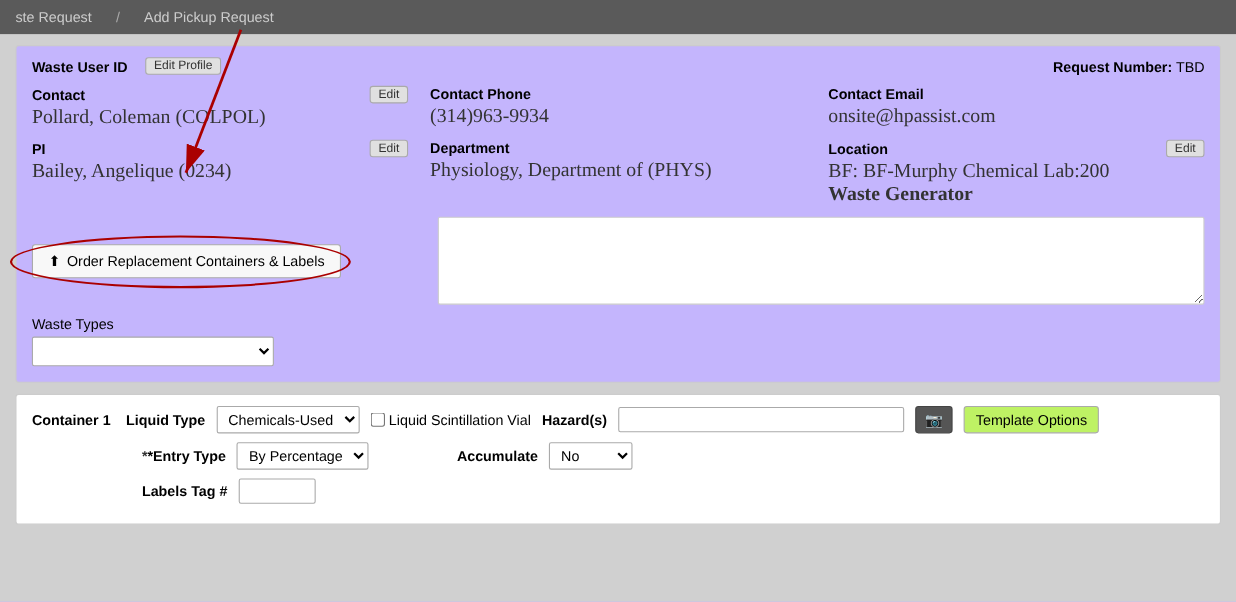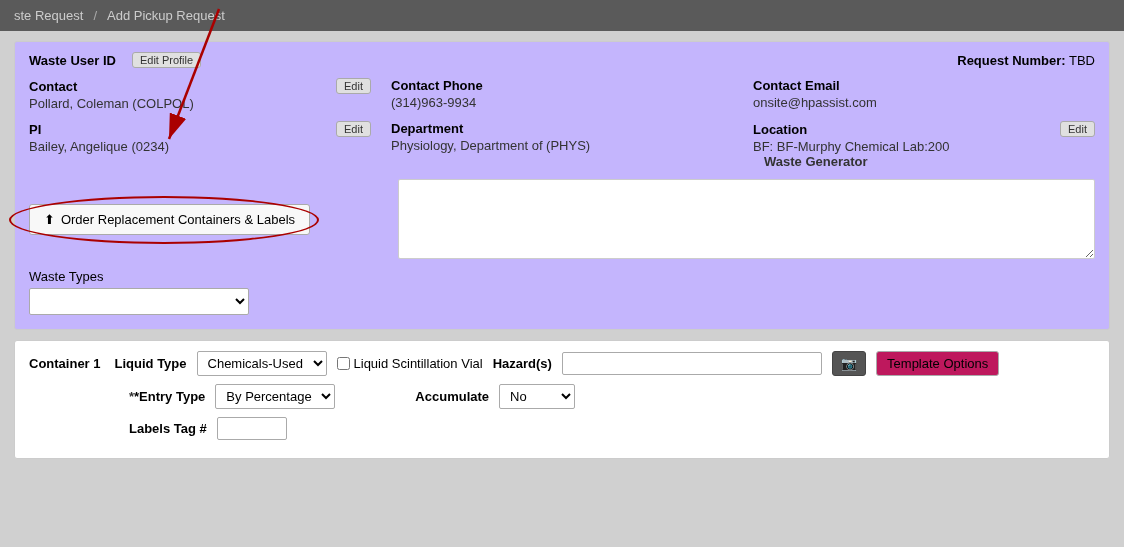--- a/index.html
+++ b/index.html
@@ -5,21 +5,21 @@
     * { box-sizing: border-box; margin: 0; padding: 0; }
     body { font-family: Arial, sans-serif; font-size: 13px; background: #d0d0d0; }
 
     .header-bar {
       background: #5a5a5a;
       color: #fff;
       padding: 8px 14px;
       font-size: 13px;
       display: flex;
       align-items: center;
-      gap: 6px;
+      gap: 18px;
     }
     .header-bar span { color: #ccc; }
     .header-bar .separator { color: #aaa; margin: 0 4px; }
 
     .main-content {
       padding: 10px 14px;
       display: flex;
       flex-direction: column;
       gap: 10px;
     }
@@ -59,21 +59,21 @@
     }
 
     .info-grid {
       display: grid;
       grid-template-columns: 1fr 1fr 1fr;
       gap: 10px 20px;
     }
 
     .info-section { }
     .info-label { font-weight: bold; font-size: 13px; margin-bottom: 2px; }
-    .info-value { font-size: 13px; color: #333; }
+    .info-value { font-size: 18px; color: #333; font-family: Liberation Serif, serif; }
 
     .info-label-inline {
       display: flex;
       align-items: center;
       gap: 6px;
       font-weight: bold;
       font-size: 13px;
       margin-bottom: 2px;
       justify-content: space-between;
     }
@@ -196,21 +196,21 @@
       background: #555;
       border: 1px solid #444;
       border-radius: 3px;
       padding: 4px 8px;
       cursor: pointer;
       color: #fff;
       font-size: 13px;
     }
 
     .template-btn {
-      background: #be185d;
+      background: #bef264;
       border: 1px solid #aaa;
       border-radius: 3px;
       padding: 4px 10px;
       font-size: 13px;
       cursor: pointer;
     }
 
     .required-star { color: #333; font-weight: bold; }
 
     .accumulate-select {
@@ -294,21 +294,21 @@
         <div class="info-label">Department</div>
         <div class="info-value">Physiology, Department of (PHYS)</div>
       </div>
 
       <div class="info-section">
         <div class="info-label-inline">
           <span>Location</span>
           <button class="edit-btn">Edit</button>
         </div>
         <div class="info-value">BF: BF-Murphy Chemical Lab:200</div>
-        <div class="info-value" style="font-weight:bold;margin-left:11px;">Waste Generator</div>
+        <div class="info-value" style="font-weight:bold;">Waste Generator</div>
       </div>
     </div>
 
     <div class="bottom-row">
 
       <div class="order-btn-area annotation-container">
 
         <svg class="arrow-svg" width="160" height="160">
           <defs>
             <marker id="arrowhead" markerWidth="10" markerHeight="7" refX="10" refY="3.5" orient="auto">

